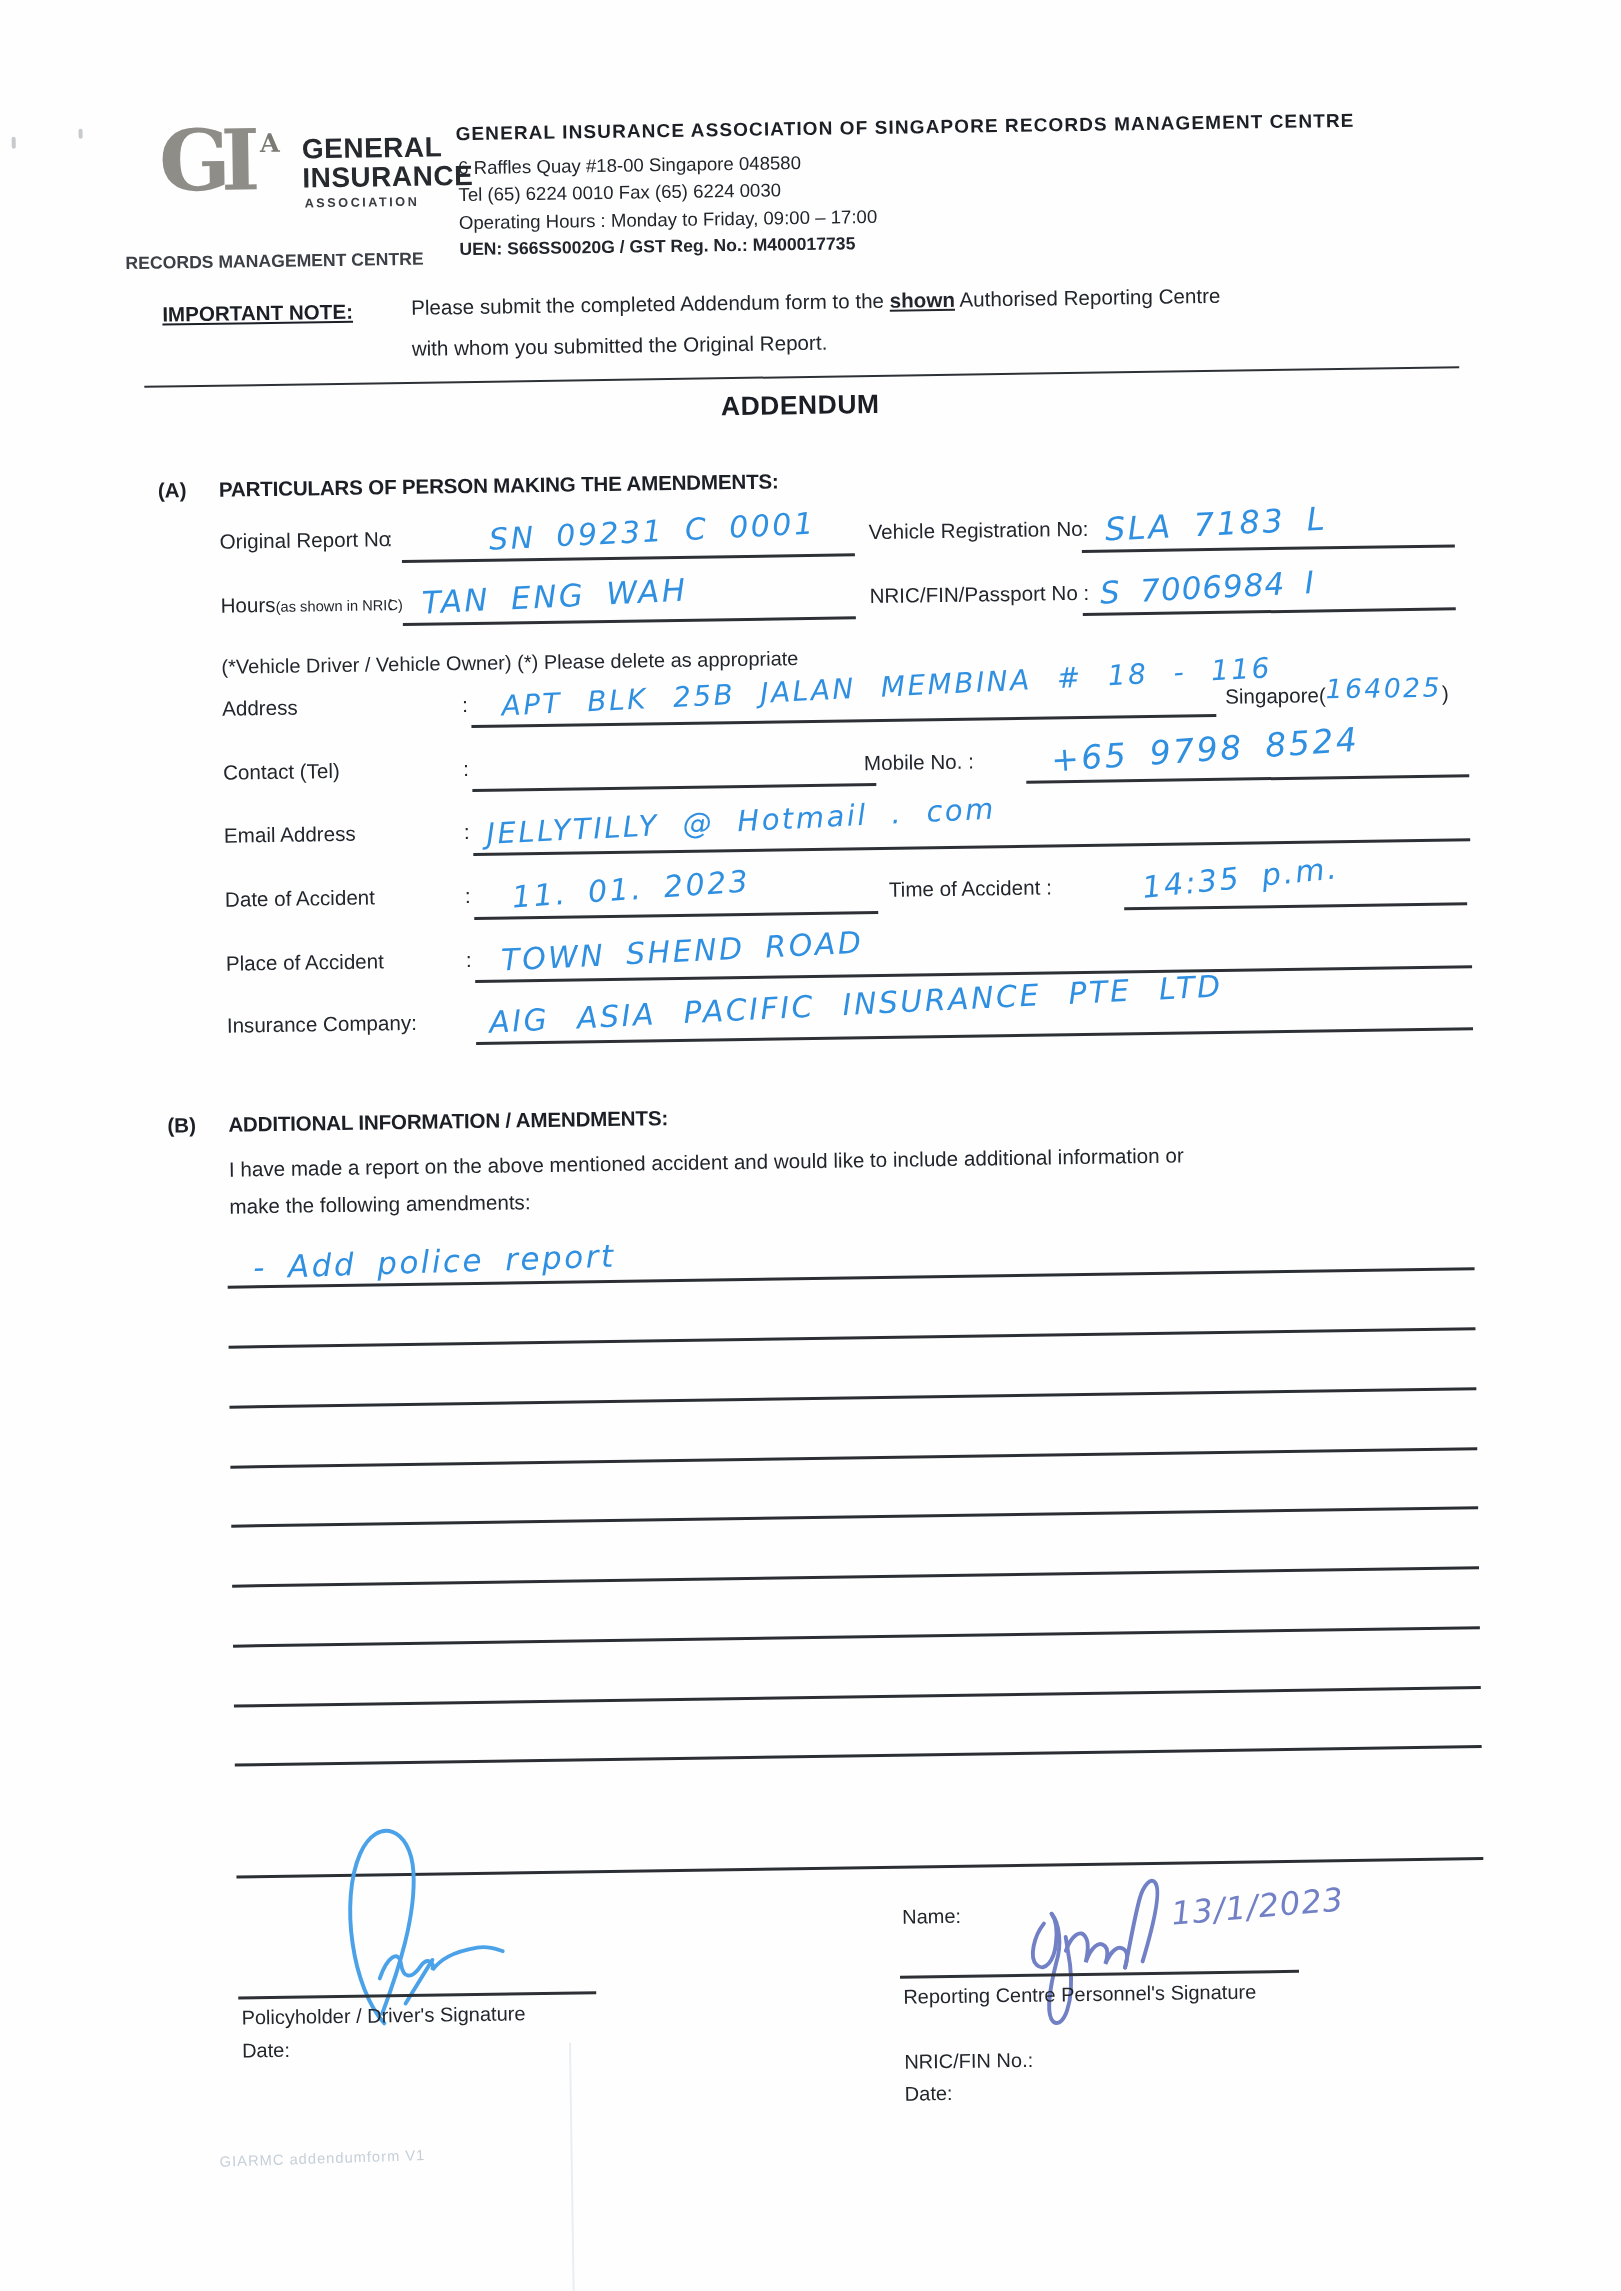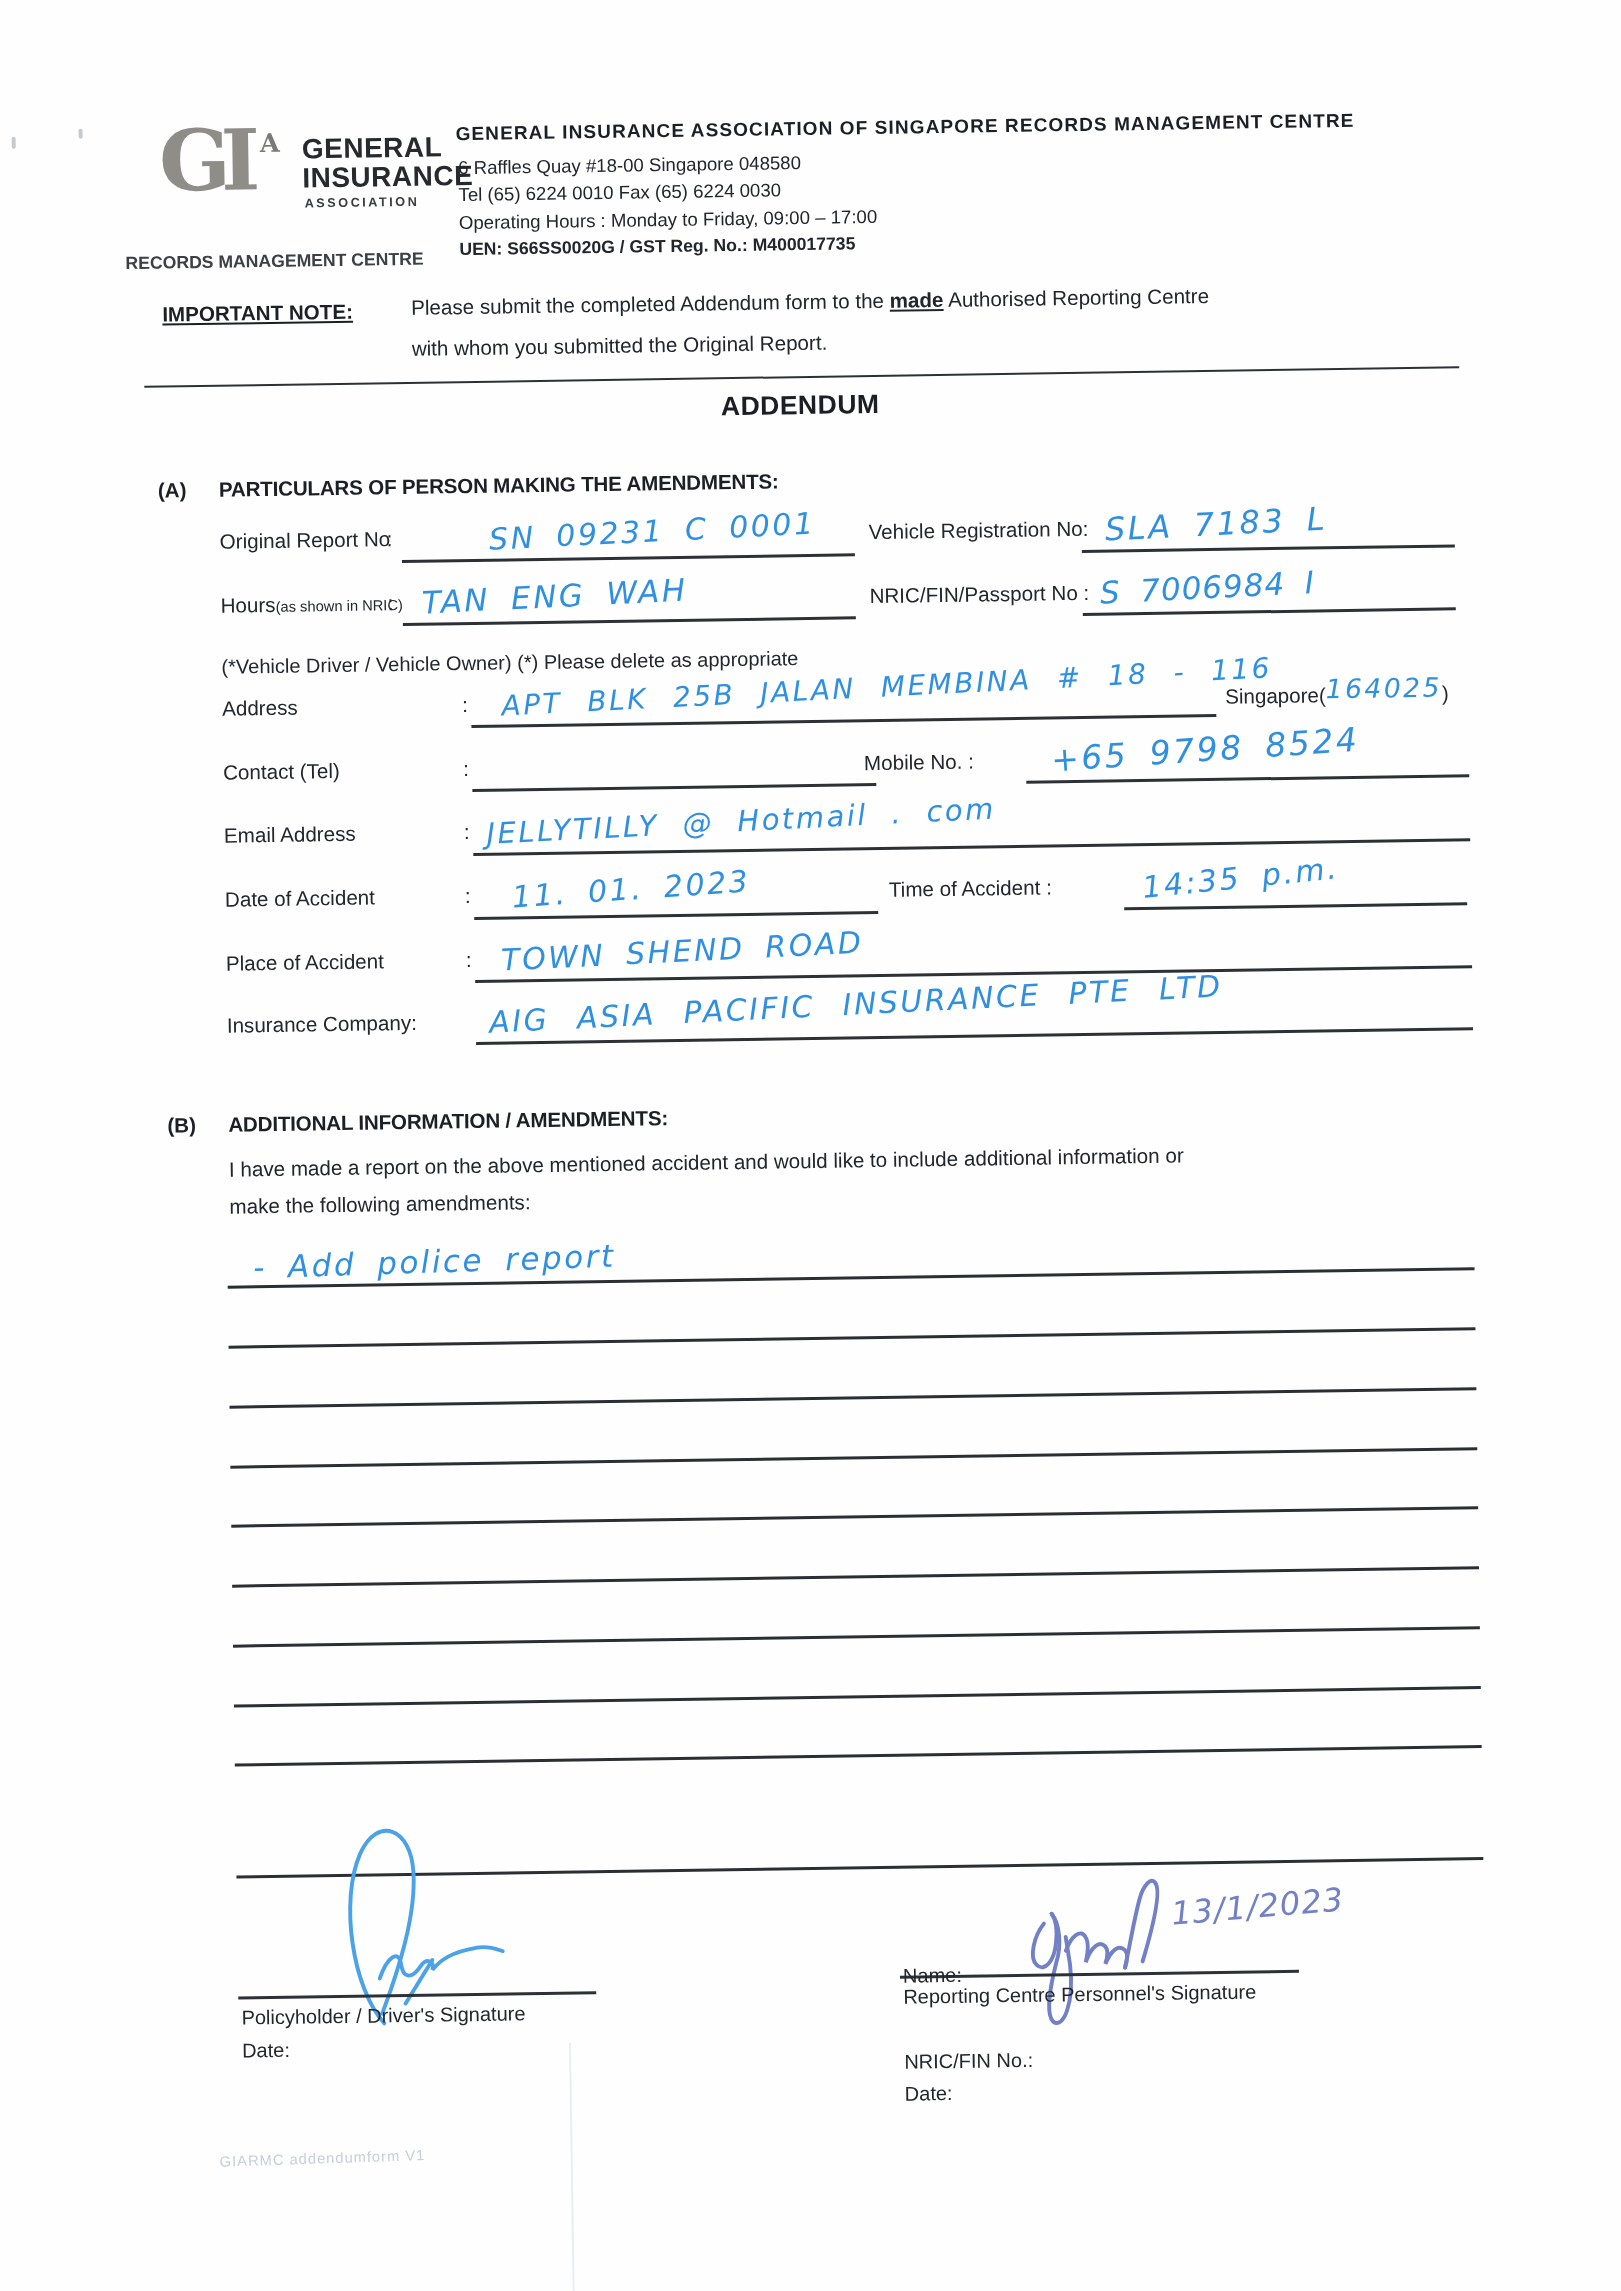--- a/index.html
+++ b/index.html
@@ -70,21 +70,21 @@
     <div class="logo-sub">RECORDS MANAGEMENT CENTRE</div>
 
     <div class="head-org">GENERAL INSURANCE ASSOCIATION OF SINGAPORE RECORDS MANAGEMENT CENTRE</div>
     <div class="head-line" style="top:152px;">6 Raffles Quay #18-00 Singapore 048580</div>
     <div class="head-line" style="top:179px;">Tel (65) 6224 0010   Fax (65) 6224 0030</div>
     <div class="head-line" style="top:207px;">Operating Hours : Monday to Friday, 09:00 – 17:00</div>
     <div class="head-line head-bold" style="top:234px;">UEN: S66SS0020G / GST Reg. No.: M400017735</div>
 
     <div class="note-label">IMPORTANT NOTE:</div>
     <div class="note-text" style="top:290px;">
-      <span>Please submit the completed Addendum form to the </span><span class="note-em">made</span><span> Authorised Reporting Centre</span>
+      <span>Please submit the completed Addendum form to the </span><span class="note-em">shown</span><span> Authorised Reporting Centre</span>
     </div>
     <div class="note-text" style="top:331px;">with whom you submitted the Original Report.</div>
 
     <div class="divider"></div>
     <div class="doc-title">ADDENDUM</div>
 
     <div class="sec-index" style="left:167px;top:469px;">(A)</div>
     <div class="sec-head" style="left:228px;top:469px;">PARTICULARS OF PERSON MAKING THE AMENDMENTS:</div>
 
     <div class="flabel" style="left:228px;top:521px;">Original Report No</div>
@@ -192,21 +192,21 @@
       <g fill="none" stroke="#7280c6" stroke-width="4" stroke-linecap="round">
         <path d="M18,58 C8,70 2,92 10,100 C18,108 28,96 30,78 C32,64 30,54 26,48"></path>
         <path d="M26,48 C34,58 36,80 30,98 C24,120 18,150 26,158 C36,166 48,140 44,100 L40,72"></path>
         <path d="M40,86 C46,70 56,64 60,72 C64,78 62,90 60,98 C66,82 74,76 80,82 C84,86 82,94 80,100 C86,86 94,80 100,86 C104,90 102,98 100,104"></path>
         <path d="M100,104 C104,88 110,54 116,34 C120,20 128,12 132,18 C138,26 130,60 118,98"></path>
       </g>
     </svg>
     <span class="hw" style="position:absolute;left:1159px;top:1897px;font-size:32px;color:#7280c6;transform:rotate(-4deg);letter-spacing:1px;">13/1/2023</span>
     <div class="line" style="left:887px;top:1977px;width:399px;"></div>
     <div class="sig-caption" style="left:890px;top:1987px;">Reporting Centre Personnel's Signature</div>
-    <div class="sig-caption" style="left:890px;top:1966px;">Name:</div>
+    <div class="sig-caption" style="left:890px;top:1907px;">Name:</div>
     <div class="sig-caption" style="left:890px;top:2052px;">NRIC/FIN No.:</div>
     <div class="sig-caption" style="left:890px;top:2084px;">Date:</div>
 
     <div class="footer-code">GIARMC addendumform V1</div>
 
   </div>
 </div>
 
 
 </body></html>

